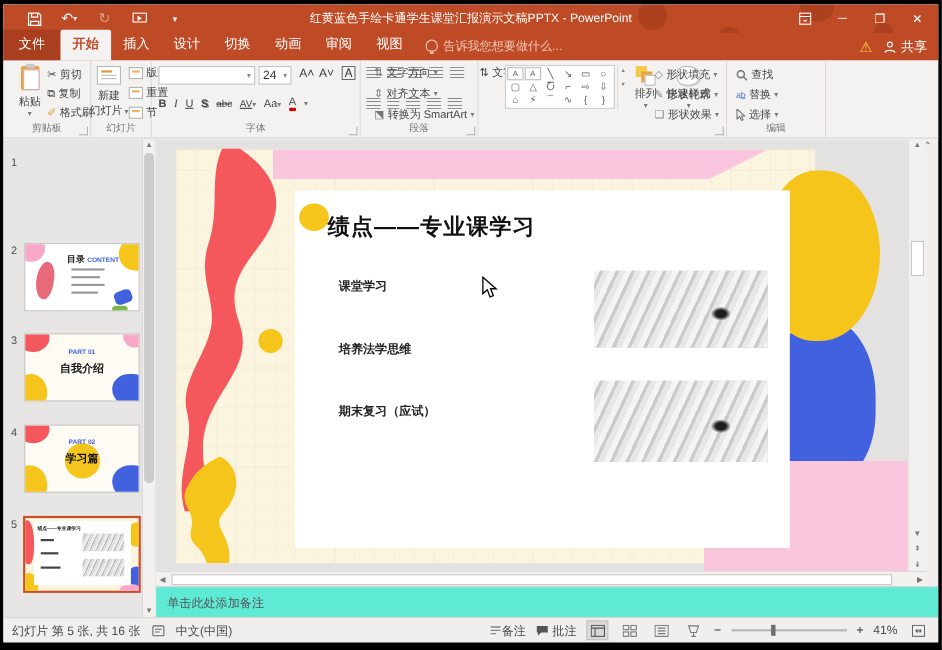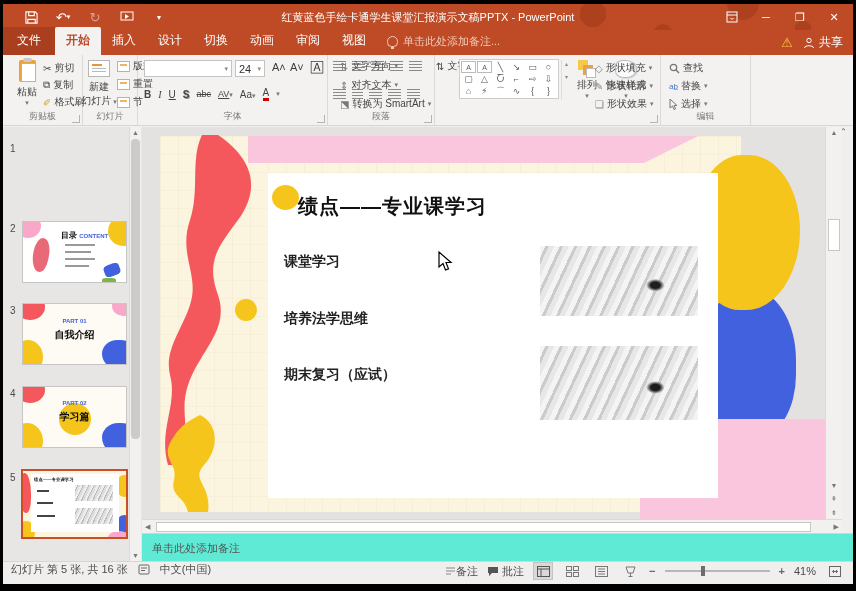--- a/index.html
+++ b/index.html
@@ -70,35 +70,35 @@
   .tscroll { position:absolute; right:1px; top:0; width:12px; height:434px; background:#F2F1F0; border-left:1px solid #dcdad8; }
   .tscroll .tsthumb { position:absolute; left:1px; top:12px; width:9px; height:300px; background:#CDCBC9; border-radius:4px; }
   .sarr { position:absolute; width:100%; text-align:center; font-size:7px; color:#777; }
 
   .canvas { position:absolute; left:139px; top:123px; width:683px; height:392px; background:#E3E2E0; overflow:hidden; }
   .slide { position:absolute; left:18px; top:9px; width:581px; height:376px; background:#FBF4DF;
     background-image:repeating-linear-gradient(to right,rgba(160,140,80,.05) 0 1px,transparent 1px 18px),repeating-linear-gradient(to bottom,rgba(160,140,80,.04) 0 1px,transparent 1px 18px); }
   .panel { position:absolute; left:126px; top:46px; width:450px; height:325px; background:#fff; z-index:4; }
   .slide-title { position:absolute; left:30px; top:20px; font-size:20px; font-weight:bold; color:#111; letter-spacing:1px; z-index:2; }
   .title-dot { position:absolute; left:4px; top:12px; width:27px; height:25px; background:#F5C51B; border-radius:50%; z-index:1; }
-  .item { position:absolute; left:16px; font-size:14px; font-weight:bold; color:#222;text-align:center; }
+  .item { position:absolute; left:40px; font-size:11px; font-weight:bold; color:#222;text-align:center; }
   .photo { position:absolute; left:272px; width:158px; height:70px;
     background:
       radial-gradient(ellipse 13px 9px at 73% 56%, #1d1d1d 0 35%, #6f6f6f 50%, rgba(200,200,200,0) 70%),
       repeating-linear-gradient(115deg,#f4f4f4 0 5px,#cbcbcb 5px 8px,#e7e7e7 8px 13px),
       linear-gradient(150deg,#fdfdfd 20%,#b8b8b8); }
   .vscroll { position:absolute; left:822px; top:123px; width:17px; height:392px; background:#F2F1F0; border-left:1px solid #dcdad8; }
   .vscroll .vthumb { position:absolute; left:2px; top:92px; width:12px; height:32px; background:#fff; border:1px solid #c9c7c5; }
   .hscroll { position:absolute; left:139px; top:515px; width:700px; height:14px; background:#F2F1F0; border-top:1px solid #dcdad8; display:flex; align-items:center; }
   .hthumb { position:absolute; left:14px; top:2px; width:655px; height:10px; background:#fff; border:1px solid #c9c7c5; }
 
   .notes { position:absolute; left:139px; top:529px; width:711px; height:28px; background:#5eead4; border-top:1px solid #d5d3d1; font-size:11px; color:#555; padding:7px 0 0 10px; }
 
   
-  .statusbar { position:absolute; left:0; top:557px; width:850px; height:23px; background:#F1EFEE; border-top:1px solid #d8d6d4; display:flex; align-items:flex-start; font-size:11px; color:#4c4a48; }
+  .statusbar { position:absolute; left:0; top:557px; width:850px; height:23px; background:#F1EFEE; border-top:1px solid #d8d6d4; display:flex; align-items:center; font-size:11px; color:#4c4a48; }
   .statusbar .left { display:flex; align-items:center; gap:10px; padding-left:8px; }
   .statusbar .right { margin-left:auto; display:flex; align-items:center; gap:9px; padding-right:8px; }
   .vbtn { width:20px; height:18px; display:flex; align-items:center; justify-content:center; }
   .vbtn.sel { background:#DBD9D7; border:1px solid #c5c3c1; }
   .zoomtrack { position:relative; width:105px; height:2px; background:#B9B7B5; }
   .zoomthumb { position:absolute; left:36px; top:-4px; width:4px; height:10px; background:#6f6d6b; }
   svg { display:block; }
 </style>
 </head>
 <body>
@@ -142,21 +142,21 @@
     <span class="tab filetab">文件</span>
     <span class="tab active">开始</span>
     <span class="tab">插入</span>
     <span class="tab">设计</span>
     <span class="tab">切换</span>
     <span class="tab">动画</span>
     <span class="tab">审阅</span>
     <span class="tab">视图</span>
     <span class="tellme">
       <span class="bulb"></span>
-      <span>单击此处添加备注...</span>
+      <span>告诉我您想要做什么...</span>
     </span>
     <span class="tabrow-right">
       <span class="warn">⚠</span>
       <span class="share">
         <svg width="12" height="12" viewBox="0 0 12 12">
             <circle cx="6" cy="3.5" r="2.2" fill="none" stroke="#fff"></circle>
             <path d="M1.5 11 c0-3 9-3 9 0" fill="none" stroke="#fff"></path>
           </svg>
         <span>共享</span>
       </span>

